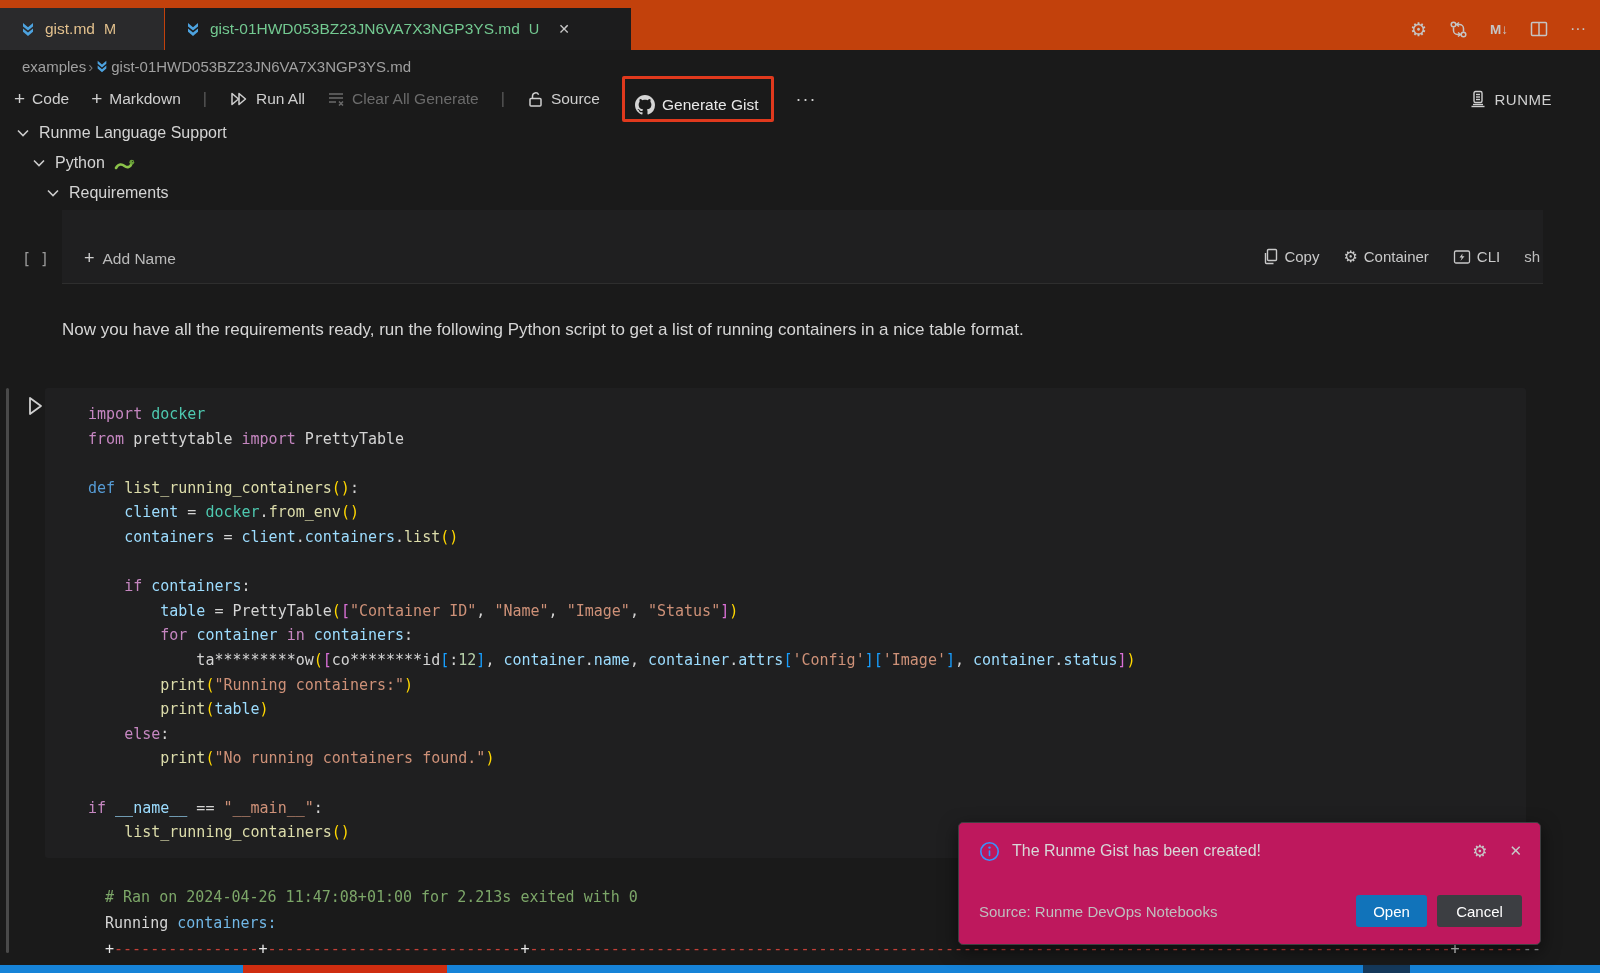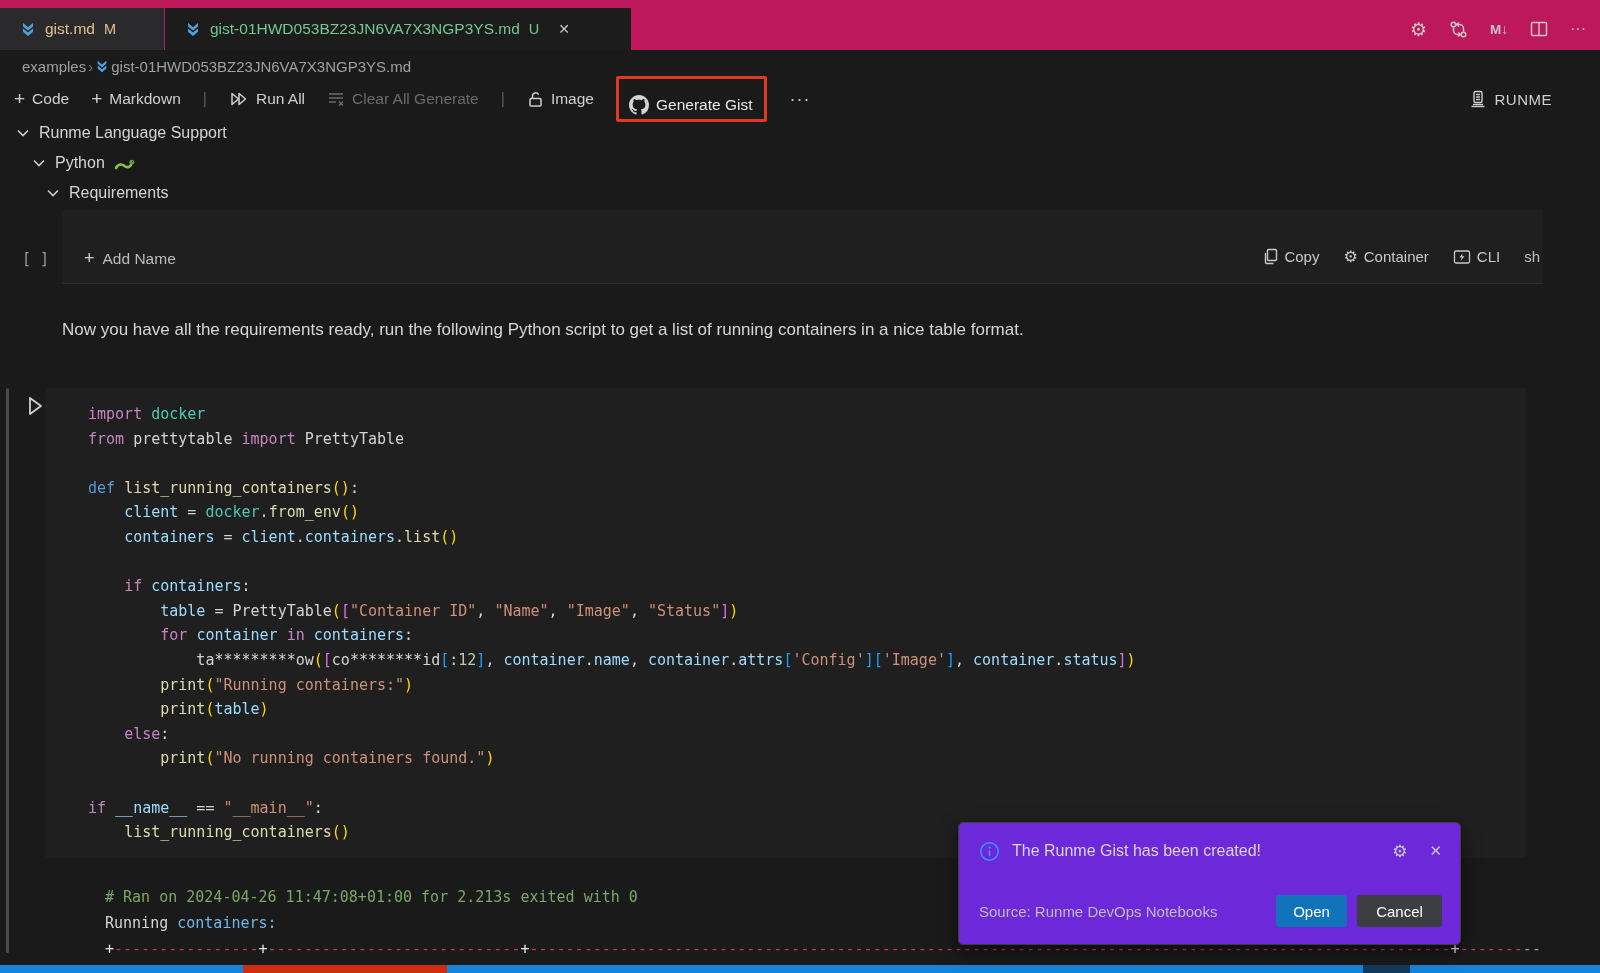--- a/index.html
+++ b/index.html
@@ -2,21 +2,21 @@
 <html style="--accent-red: #e0391d; --btn-blue: #1173ba;"><head>
 <meta charset="utf-8">
 <style>
   * { margin:0; padding:0; box-sizing:border-box; }
   html,body { width:1600px; height:973px; background:#1a1a1a; overflow:hidden;
               font-family:"Liberation Sans", sans-serif; color:#cccccc; }
   .abs { position:absolute; }
   #stage { position:relative; width:1600px; height:973px; background:#1a1a1a; }
 
   
-  #tabstrip { left:0; top:0; width:1600px; height:50px; background:#be185d; }
+  #tabstrip { left:0; top:0; width:1600px; height:50px; background:#c2410c; }
   .tab { top:8px; height:42px; display:flex; align-items:center; gap:9px; padding:0 16px 0 20px; cursor:pointer; }
   #tab1 { left:0; width:164px; background:#2a2a2c; }
   #tab2 { left:165px; width:466px; background:#1c1c1d; }
   .tab-label { font-size:15.5px; white-space:nowrap; }
   .tab1-label, .tab1-badge { color:#e2c08d; }
   .tab2-label, .tab2-badge { color:#73c991; }
   .tab-badge { font-size:14.5px; }
   .tab-close { color:#c8c8c8; font-size:14px; margin-left:10px; cursor:pointer; }
   .strip-actions { right:14px; top:8px; height:42px; display:flex; align-items:center; gap:22px; }
   .strip-actions .ico { color:#c5c5c5; cursor:pointer; display:flex; align-items:center; }
@@ -67,21 +67,21 @@
   .tk-num { color:#B5CEA8; } .tk-pl  { color:#D4D4D4; } .tk-b1  { color:#FFD700; }
   .tk-b2  { color:#DA70D6; } .tk-b3  { color:#179FFF; } .tk-cmt { color:#7CA668; }
   .tk-out { color:#D4D4D4; } .tk-outb{ color:#71B7E6; } .tk-plus{ color:#E8E8E8; }
   .tk-dashr{ color:#C24038; } .tk-dashg{ color:#9B9B9B; }
 
   
   #output-area { left:105px; top:884px; width:1450px; overflow:hidden; }
   #output-area .tok-line { line-height:26px; }
 
   
-  #toast { left:958px; top:822px; width:503px; height:123px; background:#6d28d9;
+  #toast { left:958px; top:822px; width:583px; height:123px; background:#be185d;
            border:1px solid #3f3f41; border-radius:5px; box-shadow:0 6px 18px rgba(0,0,0,.55); z-index:5; }
   #toast-header { position:absolute; left:20px; right:18px; top:15px; height:26px; display:flex; align-items:center; }
   #toast-msg { font-size:16px; color:#d8d8d8; margin-left:12px; flex:1; }
   #toast-gear { font-size:17px; color:#c8c8c8; cursor:pointer; margin-right:22px; }
   #toast-close { font-size:15px; color:#c8c8c8; cursor:pointer; }
   #toast-row2 { position:absolute; left:20px; right:18px; top:70px; height:36px; display:flex; align-items:center; }
   #toast-source { font-size:15px; color:#bfbfbf; flex:1; }
   .toast-btn { height:32px; display:flex; align-items:center; justify-content:center;
                font-size:15px; color:#ffffff; border-radius:3px; cursor:pointer; }
   #btn-open { width:71px; background:var(--btn-blue,#1173ba); margin-right:10px; }
@@ -186,21 +186,21 @@
         <span>Clear All Generate</span>
       </div>
       <span class="tb-sep">|</span>
       <div class="tb-item">
         <span>
           <svg width="17" height="18" viewBox="0 0 17 18" fill="none" stroke="#cfcfcf" stroke-width="1.5">
             <rect x="3" y="8.5" width="11" height="7.5" rx="1"></rect>
             <path d="M5.5 8.5 V6 a3.2 3.2 0 0 1 6.1 -1.3"></path>
           </svg>
         </span>
-        <span>Image</span>
+        <span>Source</span>
       </div>
       <div id="gist-annotation">
         <div class="tb-item">
           <span>
             <svg width="20" height="20" viewBox="0 0 16 16" fill="#d4d4d4">
               <path d="M8 0C3.58 0 0 3.58 0 8c0 3.54 2.29 6.53 5.47 7.59.4.07.55-.17.55-.38 0-.19-.01-.82-.01-1.49-2.01.37-2.53-.49-2.69-.94-.09-.23-.48-.94-.82-1.13-.28-.15-.68-.52-.01-.53.63-.01 1.08.58 1.23.82.72 1.21 1.87.87 2.33.66.07-.52.28-.87.51-1.07-1.78-.2-3.64-.89-3.64-3.95 0-.87.31-1.59.82-2.15-.08-.2-.36-1.02.08-2.12 0 0 .67-.21 2.2.82.64-.18 1.32-.27 2-.27s1.36.09 2 .27c1.53-1.04 2.2-.82 2.2-.82.44 1.1.16 1.92.08 2.12.51.56.82 1.27.82 2.15 0 3.07-1.87 3.75-3.65 3.95.29.25.54.73.54 1.48 0 1.07-.01 1.93-.01 2.2 0 .21.15.46.55.38A8.01 8.01 0 0 0 16 8c0-4.42-3.58-8-8-8z"></path>
             </svg>
           </span>
           <span style="color:#e8e8e8;">Generate Gist</span>
         </div>

